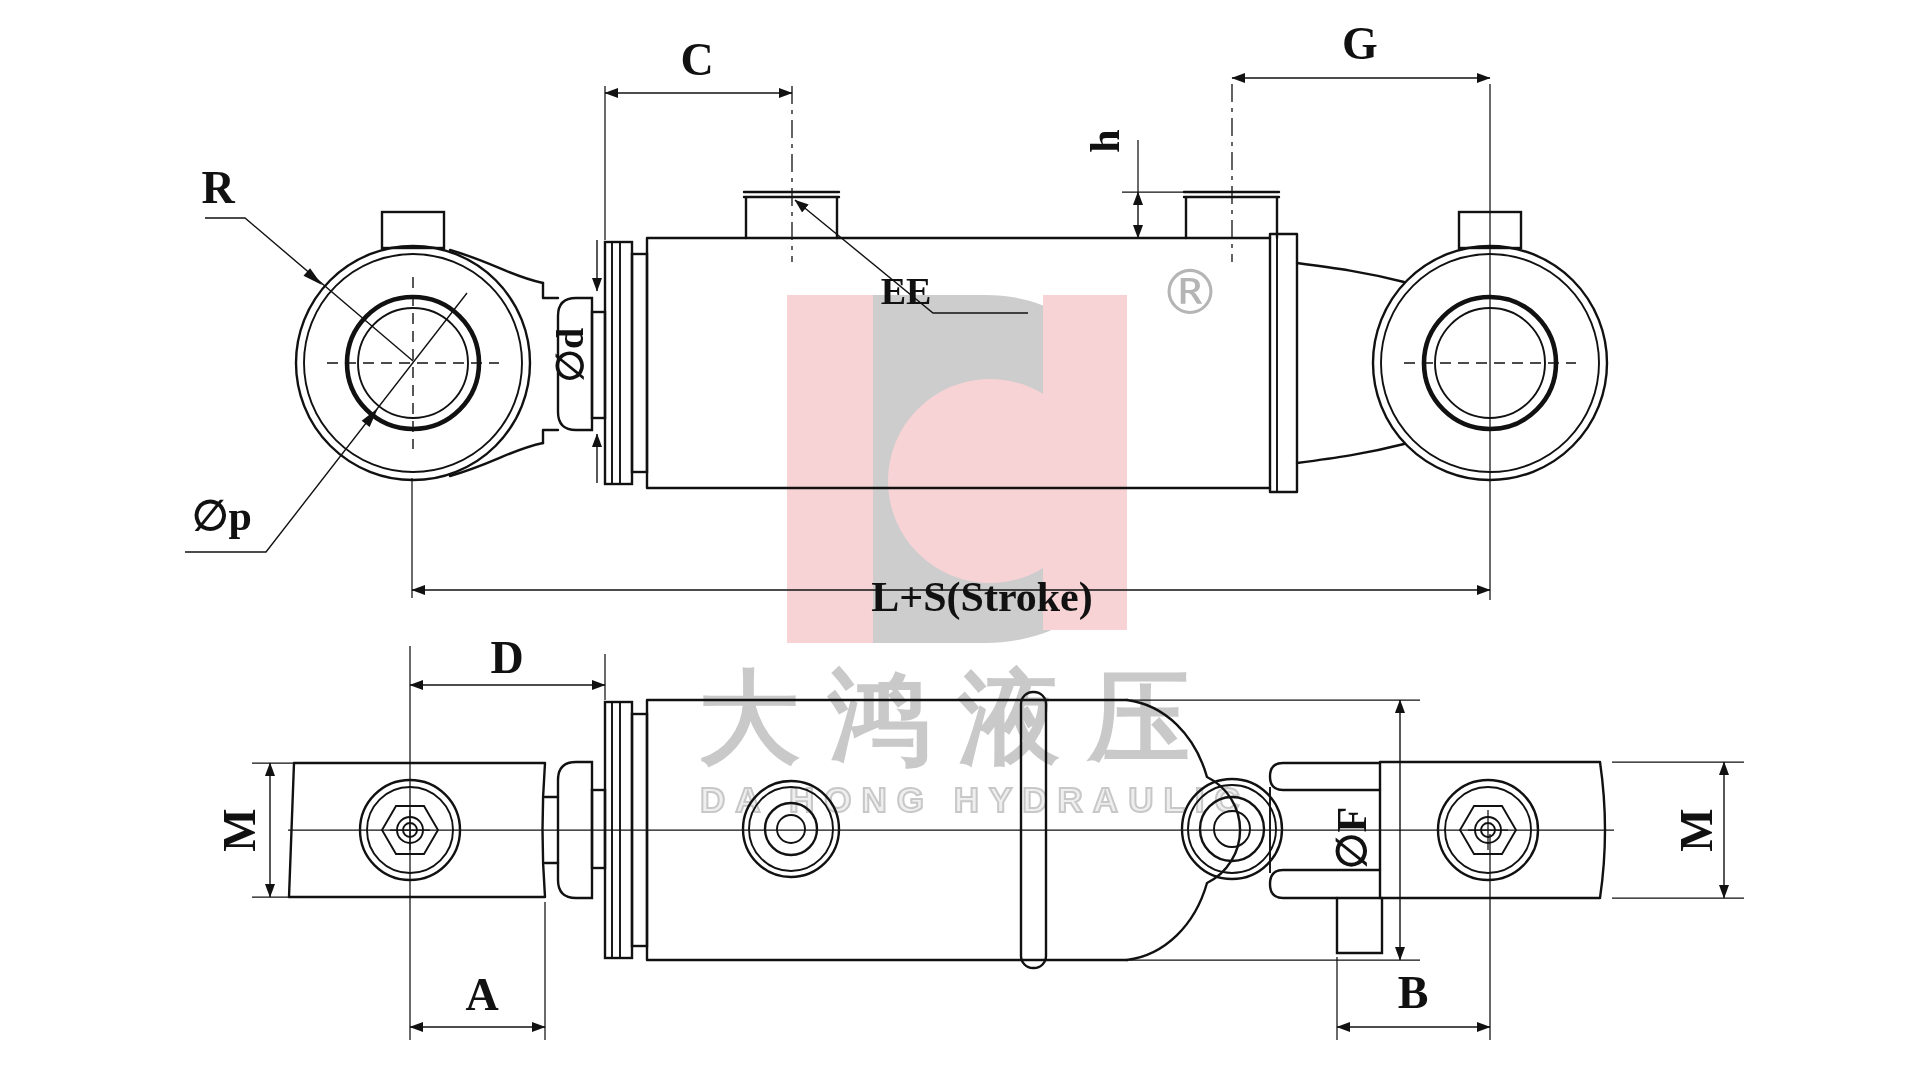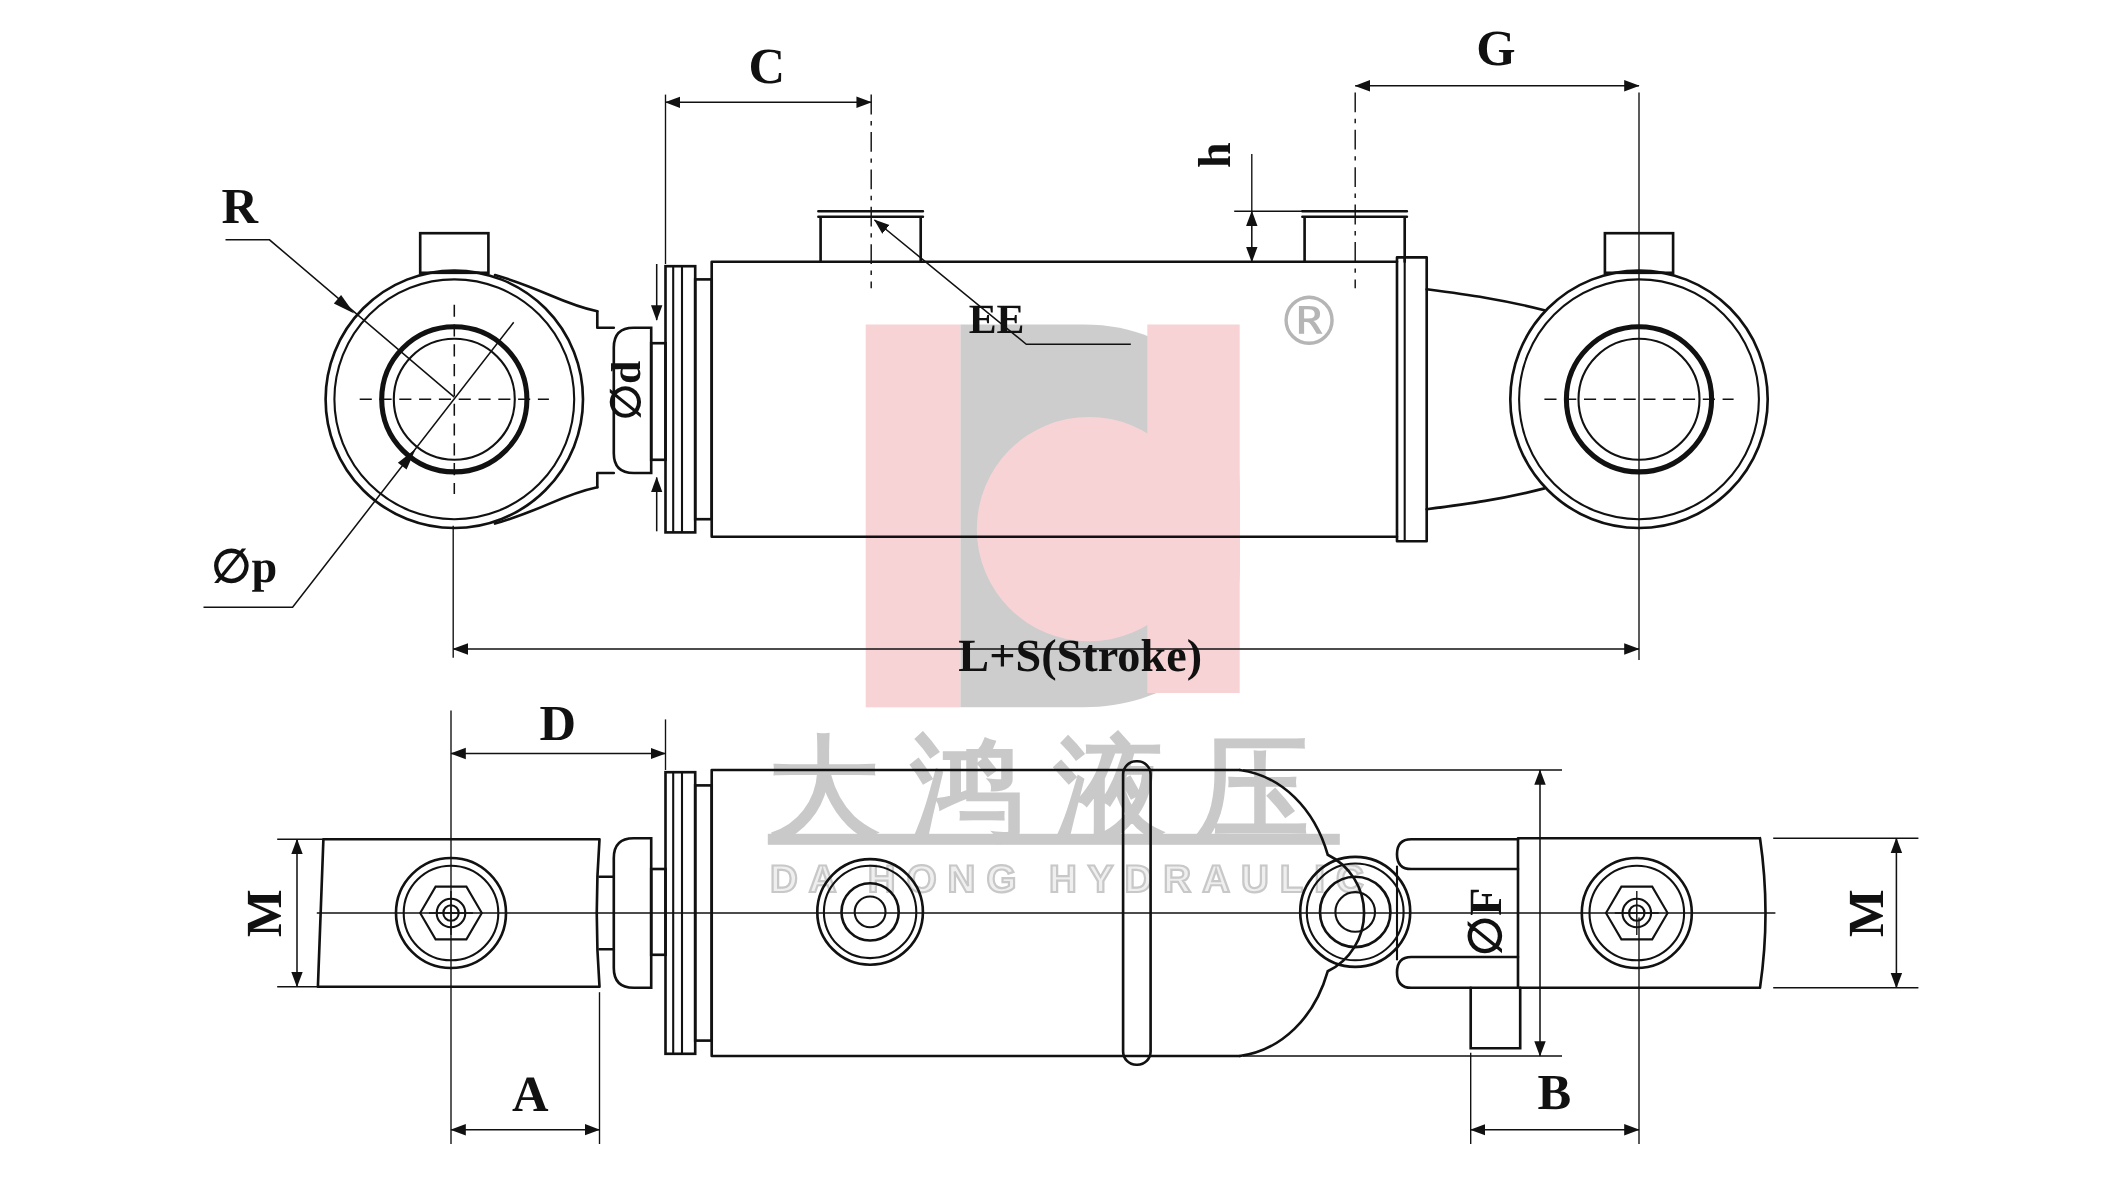--- a/index.html
+++ b/index.html
@@ -14,21 +14,21 @@
   .cl{stroke:#111;stroke-width:1.3;fill:none;stroke-dasharray:18 6 4 6;}
   .dim{stroke:#111;stroke-width:1.4;fill:none;}
   .arrfill{fill:#111;stroke:none;}
   .dim-label{position:absolute;transform:translate(-50%,-50%);font-weight:bold;
              font-size:46px;color:#111;white-space:nowrap;line-height:1;}
   .dim-label.rot{transform:translate(-50%,-50%) rotate(-90deg);}
   .dim-label.small{font-size:38px;}
   .dim-label.mid{font-size:42px;}
   .wm-cn{position:absolute;left:698px;top:664px;font-size:102px;font-weight:bold;
          letter-spacing:28px;color:#c9c9c9;font-family:"DejaVu Sans",sans-serif;
-         white-space:nowrap;line-height:1.05;text-decoration:underline;}
+         white-space:nowrap;line-height:1.05;}
   .wm-en{position:absolute;left:700px;top:780px;font-size:35px;font-weight:bold;
          letter-spacing:10px;color:#efefef;-webkit-text-stroke:2px #c8c8c8;
          font-family:"Liberation Sans",sans-serif;white-space:nowrap;}
   .reg{position:absolute;left:1190px;top:293px;transform:translate(-50%,-50%);
        font-size:62px;color:#b5b5b5;font-family:"DejaVu Sans",sans-serif;line-height:1;}
 </style>
 </head>
 <body>
 
 <div class="canvas">

